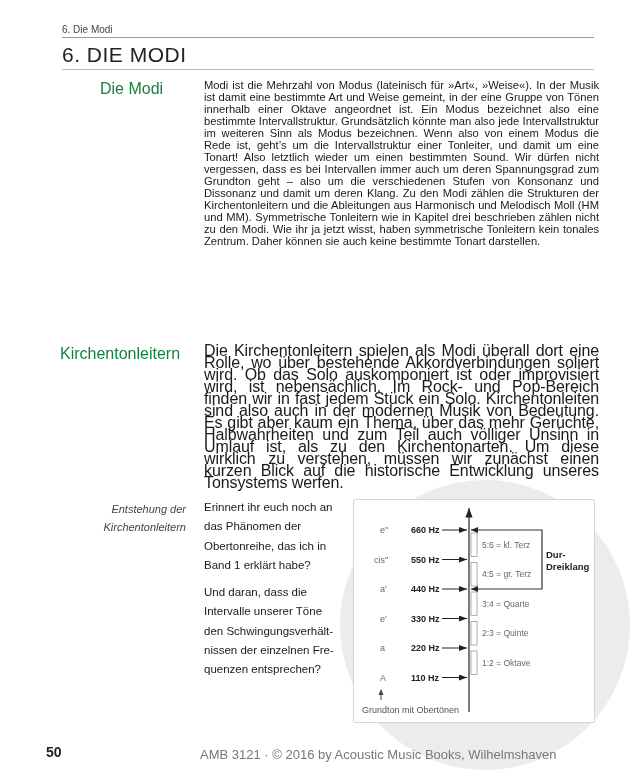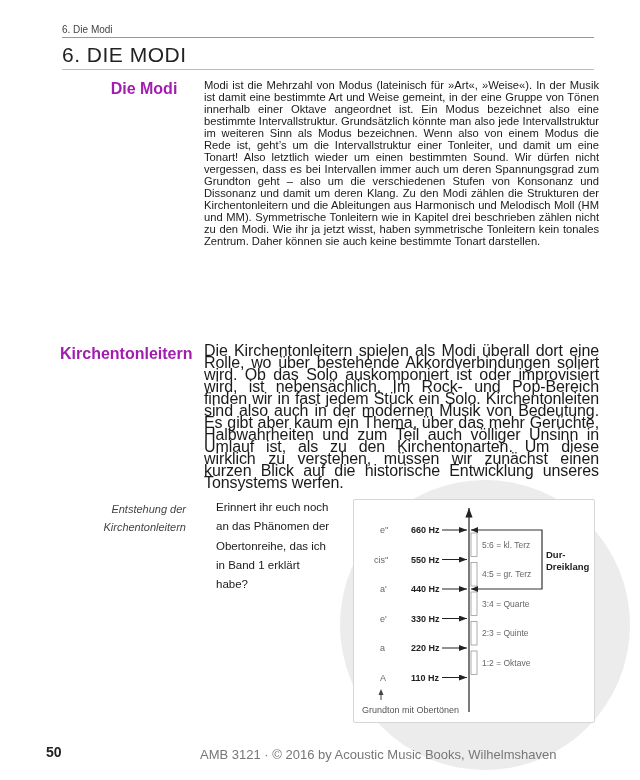--- a/index.html
+++ b/index.html
@@ -3,28 +3,28 @@
 <meta charset="utf-8">
 <style>
   html, body { margin:0; padding:0; background:#ffffff; }
   body { width:640px; height:780px; position:relative; overflow:hidden;
          font-family:"Liberation Sans", sans-serif; color:#1a1a1a; }
   .running-head { position:absolute; left:62px; top:24px; width:532px;
                   font-size:10px; color:#444; border-bottom:1px solid #999; padding-bottom:2px; }
   .chapter-title { position:absolute; left:62px; top:42px; width:532px;
                    font-size:21px; letter-spacing:0.5px; color:#222;
                    border-bottom:1px solid #bbb; padding-bottom:1px; line-height:26px; }
-  .side-head { position:absolute; font-weight:bold; font-size:16px; text-align:center; color:#a21caf; }
+  .side-head { position:absolute; font-weight:normal; font-size:16px; text-align:left; color:#15803d; }
   .body-text { position:absolute; left:204px; width:395px; font-size:11.2px; line-height:12px;
                text-align:justify; color:#1a1a1a; }
   .body-text.cond { font-size:16px; letter-spacing:-0.1px; }
   .margin-note { position:absolute; left:70px; width:116px; text-align:right;
                  font-style:italic; font-weight:normal; font-size:11px; line-height:18px; color:#444; }
   .narrow-text { position:absolute; left:204px; width:130px; font-size:11.5px; line-height:19.3px; color:#1a1a1a; }
-  .narrow-text p { margin:0 0 8px 12px; }
+  .narrow-text p { margin:0 0 8px 0; }
   .diagram-box { position:absolute; left:353px; top:499px; width:240px; height:222px;
                  border:1px solid #d6d6d6; border-radius:2px; background:#fff; }
   .watermark { position:absolute; left:340px; top:480px; width:290px; height:290px; border-radius:50%;
                background:rgba(200,200,200,0.35); pointer-events:none; }
   .footer-page { position:absolute; left:46px; top:744px; font-size:14px; font-weight:bold; color:#222; }
   .footer-copy { position:absolute; left:200px; top:747px; font-size:13px; color:#777;text-align:right; }
   svg text { font-family:"Liberation Sans", sans-serif; }
 </style>
 </head>
 <body>
@@ -40,20 +40,21 @@
 <div class="side-head" style="left:60px; top:345px; width:128px;">Kirchentonleitern</div>
 <div class="body-text cond" style="top:345px;">Die Kirchentonleitern spielen als Modi überall dort eine Rolle, wo über bestehende Akkordverbindungen soliert wird. Ob das Solo auskomponiert ist oder improvisiert wird, ist nebensächlich. Im Rock- und Pop-Bereich finden wir in fast jedem Stück ein Solo. Kirchentonleiten sind also auch in der modernen Musik von Bedeutung. Es gibt aber kaum ein Thema, über das mehr Gerüchte, Halbwahrheiten und zum Teil auch völliger Unsinn in Umlauf ist, als zu den Kirchentonarten. Um diese wirklich zu verstehen, müssen wir zunächst einen kurzen Blick auf die historische Entwicklung unseres Tonsystems werfen.</div>
 
 <div class="margin-note" style="top:500px;">
   <div>Entstehung der</div>
   <div>Kirchentonleitern</div>
 </div>
 
 <div class="narrow-text" style="top:498px;">
   <p>Erinnert ihr euch noch an das Phänomen der Obertonreihe, das ich in Band 1 erklärt habe?</p>
+  <p>Und daran, dass die Intervalle unserer Töne den Schwingungsverhält-nissen der einzelnen Fre-quenzen entsprechen?</p>
 </div>
 
 <div class="diagram-box">
   <svg width="240" height="222" viewBox="0 0 240 222">
     <defs>
       <marker id="ah" markerWidth="8" markerHeight="6" refX="8" refY="3" orient="auto">
         <path d="M0,0 L8,3 L0,6 z" fill="#222"></path>
       </marker>
       <marker id="ahup" markerWidth="6" markerHeight="8" refX="3" refY="0" orient="auto">
         <path d="M0,8 L3,0 L6,8 z" fill="#222"></path>

